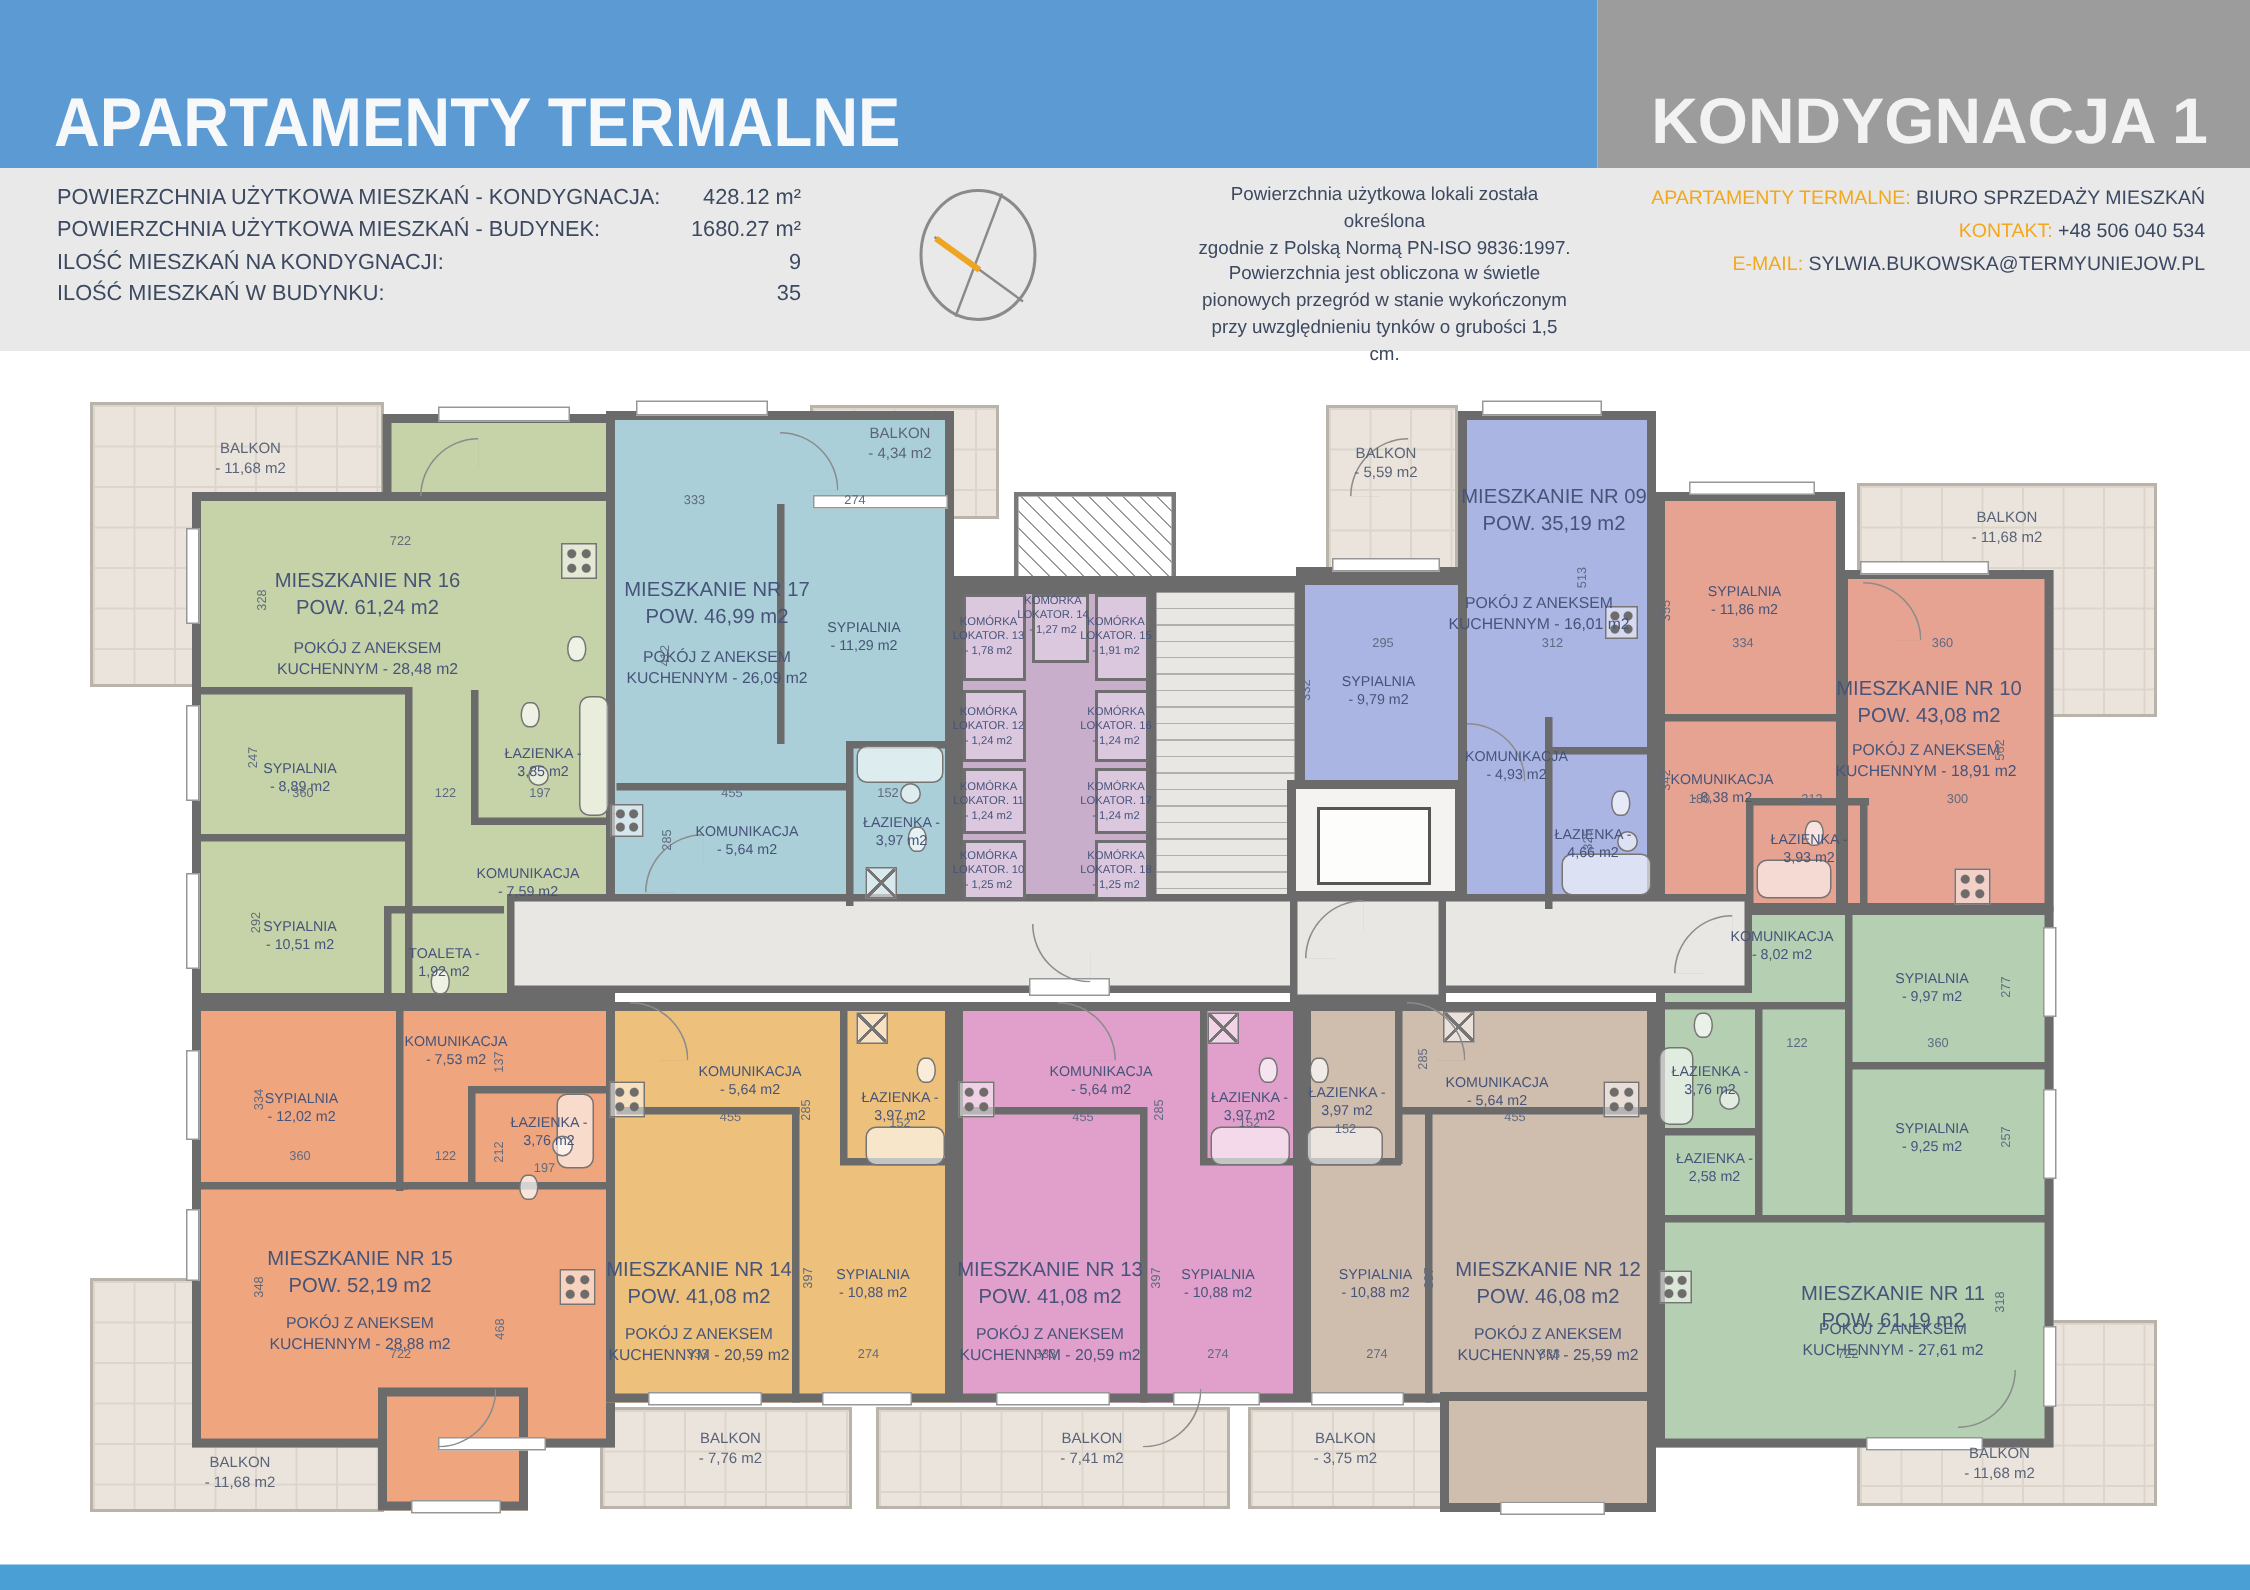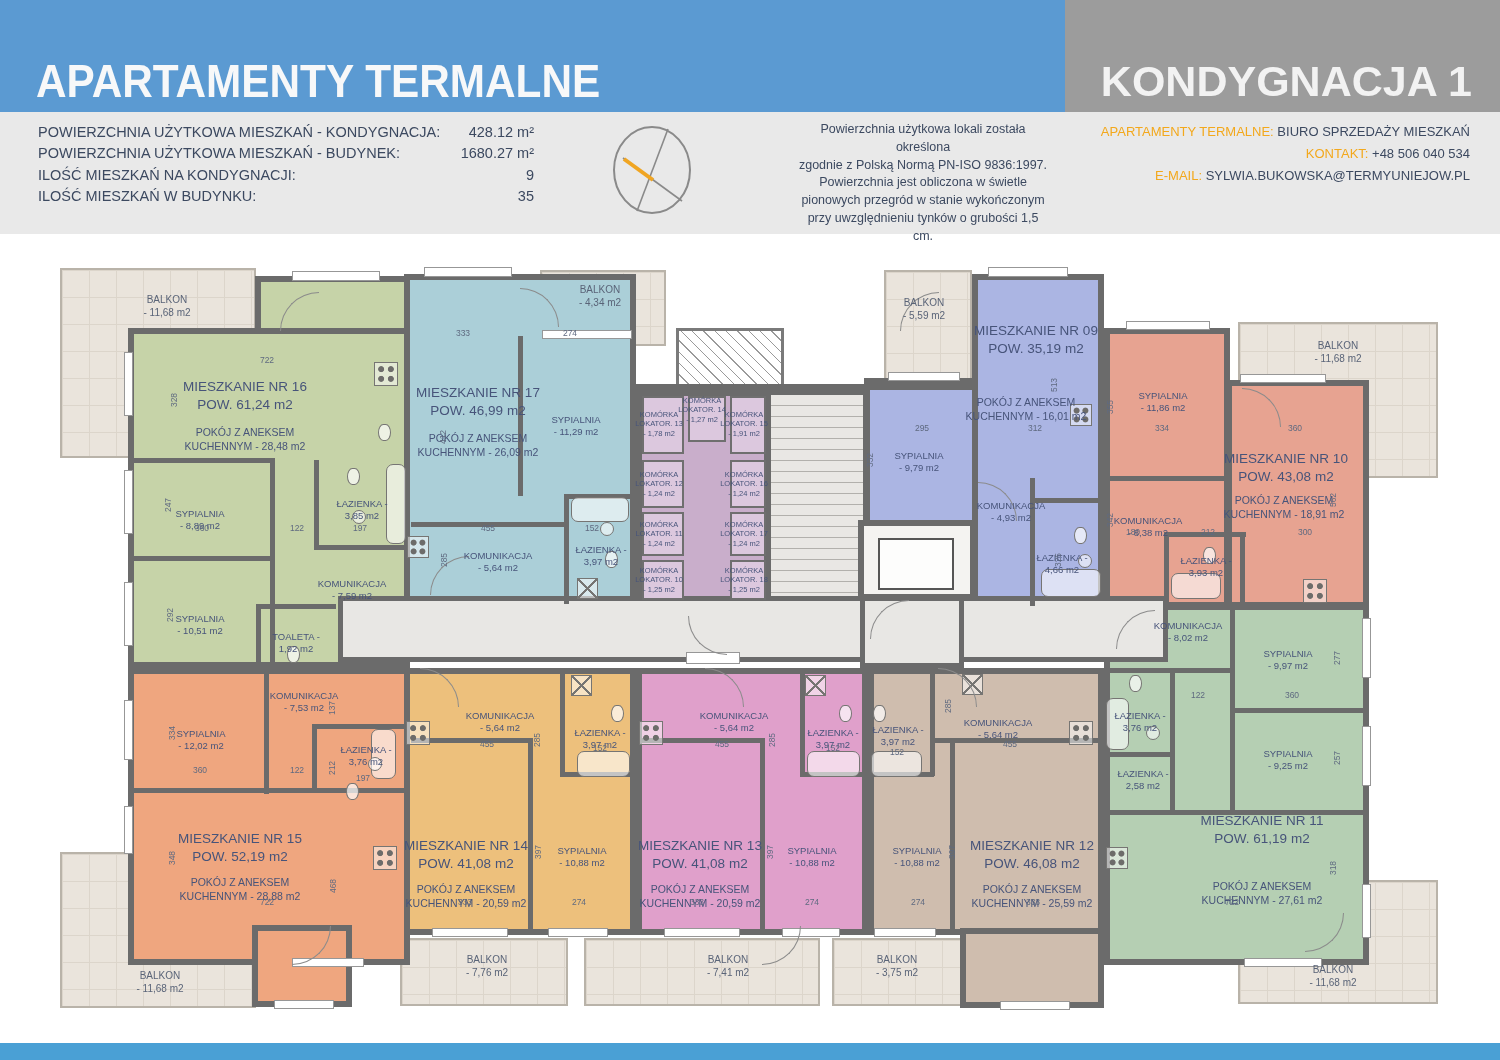--- a/index.html
+++ b/index.html
@@ -427,21 +427,21 @@
   </div>
 <div class="lbl rm" style="left:998px;top:729px">
     <div>KOMUNIKACJA</div>
     <div>- 5,64 m2</div>
   </div>
 <div class="lbl rm" style="left:917px;top:857px">
     <div>SYPIALNIA</div>
     <div>- 10,88 m2</div>
   </div>
 
-<div class="lbl nm" style="left:1262px;top:830px">
+<div class="lbl nm" style="left:1262px;top:871px">
     <div>MIESZKANIE NR 11</div>
     <div>POW. 61,19 m2</div>
   </div>
 <div class="lbl kt" style="left:1262px;top:894px">
     <div>POKÓJ Z ANEKSEM</div>
     <div>KUCHENNYM - 27,61 m2</div>
   </div>
 <div class="lbl rm" style="left:1188px;top:632px">
     <div>KOMUNIKACJA</div>
     <div>- 8,02 m2</div>

